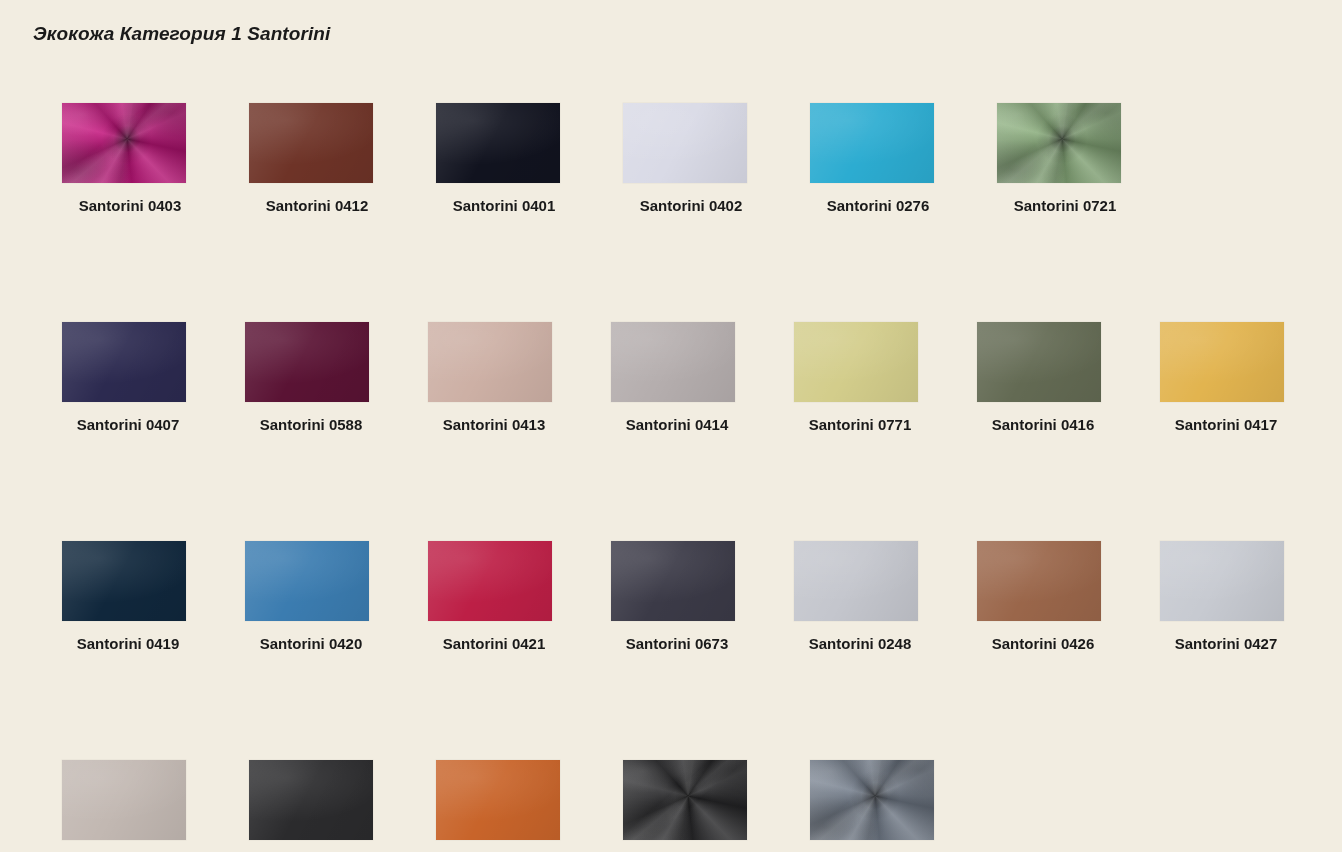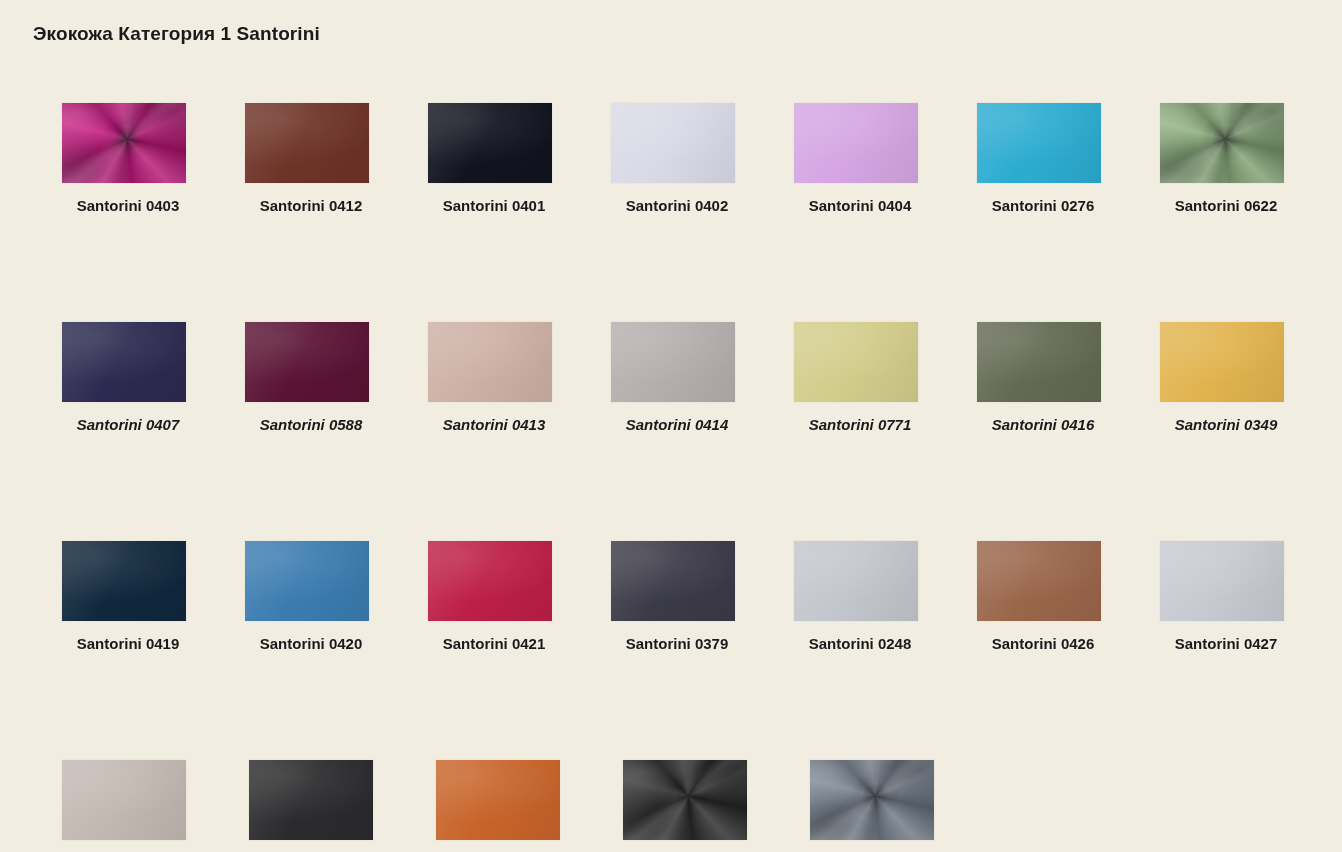--- a/index.html
+++ b/index.html
@@ -23,33 +23,34 @@
   }
   .page-title {
     position: absolute;
     left: 33px;
     top: 23px;
     font-size: 19px;
     font-weight: bold;
     letter-spacing: 0.1px;
     color: #1a1a1a;
     white-space: nowrap;
+    font-style: italic;
   }
   .swatch-grid {
     position: absolute;
     left: 62px;
     top: 103px;
     width: 1230px;
   }
   .swatch-row {
     display: flex;
     align-items: flex-start;
   }
   .swatch-row.row-0 { margin-top: 0; }
-  .swatch-row.row-1 { margin-top: 105px; font-style: italic; }
+  .swatch-row.row-1 { margin-top: 105px; }
   .swatch-row.row-2 { margin-top: 105px; }
   .swatch-row.row-3 { margin-top: 105px; }
 
   .swatch-cell {
     width: 136px;
     margin-right: 51px;
     position: relative;
   }
   .swatch-cell:last-child { margin-right: 0; }
 
@@ -167,40 +168,33 @@
           <div class="swatch-label single"><span class="line1">Santorini 0401</span></div>
         </div>
         <div class="swatch-cell">
           <div class="swatch-chip mat-flat" style="background: rgb(217, 218, 230);">
             <div class="sheen"></div>
             <div class="sheen2"></div>
           </div>
           <div class="swatch-label single"><span class="line1">Santorini 0402</span></div>
         </div>
         <div class="swatch-cell">
-          <div class="swatch-chip mat-flat" style="background: rgb(213, 166, 227);">
-            <div class="sheen"></div>
-            <div class="sheen2"></div>
-          </div>
-          <div class="swatch-label single"><span class="line1">Santorini 0404</span></div>
-        </div>
-        <div class="swatch-cell">
           <div class="swatch-chip mat-flat" style="background: rgb(44, 172, 209);">
             <div class="sheen"></div>
             <div class="sheen2"></div>
           </div>
           <div class="swatch-label single"><span class="line1">Santorini 0276</span></div>
         </div>
         <div class="swatch-cell">
           <div class="swatch-chip mat-crumple" style="background: rgb(138, 173, 124);">
             <div class="fold-a"></div>
             <div class="fold-b"></div>
             <div class="fold-c"></div>
           </div>
-          <div class="swatch-label single"><span class="line1">Santorini 0622</span></div>
+          <div class="swatch-label single"><span class="line1">Santorini 0721</span></div>
         </div>
       </div>
       <div class="swatch-row row-1">
         <div class="swatch-cell">
           <div class="swatch-chip mat-flat" style="background: rgb(44, 42, 80);">
             <div class="sheen"></div>
             <div class="sheen2"></div>
           </div>
           <div class="swatch-label single"><span class="line1">Santorini 0407</span></div>
         </div>
@@ -237,21 +231,21 @@
             <div class="sheen"></div>
             <div class="sheen2"></div>
           </div>
           <div class="swatch-label single"><span class="line1">Santorini 0416</span></div>
         </div>
         <div class="swatch-cell">
           <div class="swatch-chip mat-flat" style="background: rgb(226, 180, 79);">
             <div class="sheen"></div>
             <div class="sheen2"></div>
           </div>
-          <div class="swatch-label single"><span class="line1">Santorini 0349</span></div>
+          <div class="swatch-label single"><span class="line1">Santorini 0417</span></div>
         </div>
       </div>
       <div class="swatch-row row-2">
         <div class="swatch-cell">
           <div class="swatch-chip mat-flat" style="background: rgb(16, 39, 60);">
             <div class="sheen"></div>
             <div class="sheen2"></div>
           </div>
           <div class="swatch-label single"><span class="line1">Santorini 0419</span></div>
         </div>
@@ -267,21 +261,21 @@
             <div class="sheen"></div>
             <div class="sheen2"></div>
           </div>
           <div class="swatch-label single"><span class="line1">Santorini 0421</span></div>
         </div>
         <div class="swatch-cell">
           <div class="swatch-chip mat-flat" style="background: rgb(59, 58, 71);">
             <div class="sheen"></div>
             <div class="sheen2"></div>
           </div>
-          <div class="swatch-label single"><span class="line1">Santorini 0379</span></div>
+          <div class="swatch-label single"><span class="line1">Santorini 0673</span></div>
         </div>
         <div class="swatch-cell">
           <div class="swatch-chip mat-flat" style="background: rgb(196, 198, 205);">
             <div class="sheen"></div>
             <div class="sheen2"></div>
           </div>
           <div class="swatch-label single"><span class="line1">Santorini 0248</span></div>
         </div>
         <div class="swatch-cell">
           <div class="swatch-chip mat-flat" style="background: rgb(154, 102, 74);">

